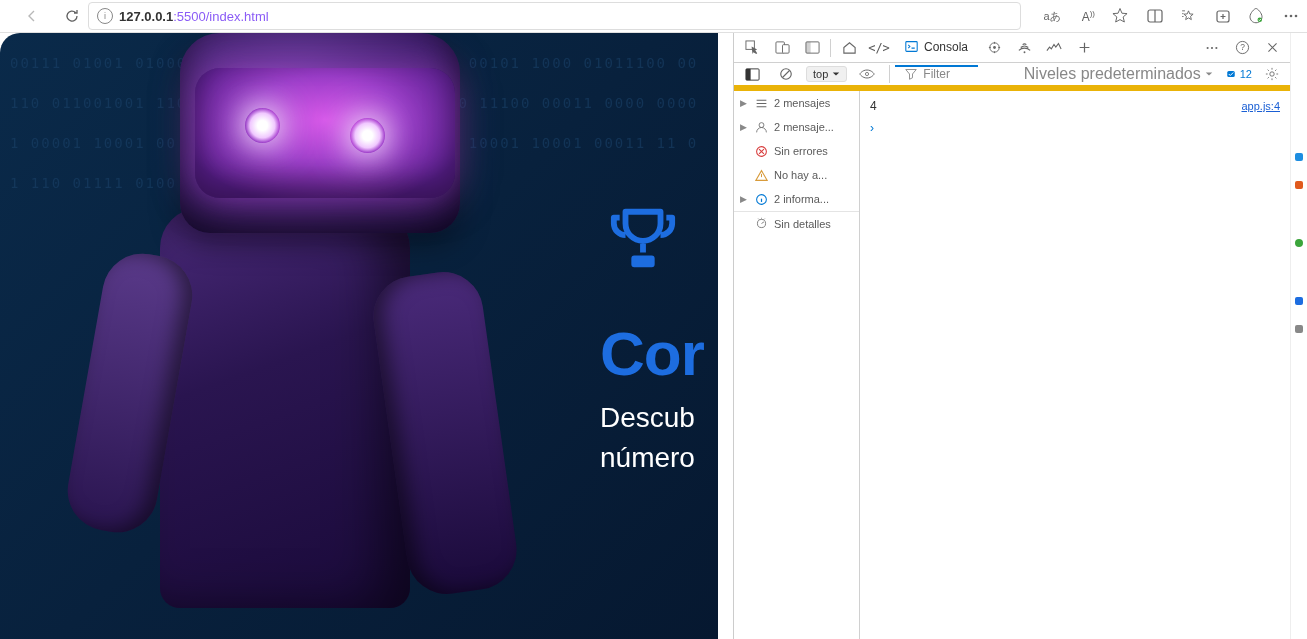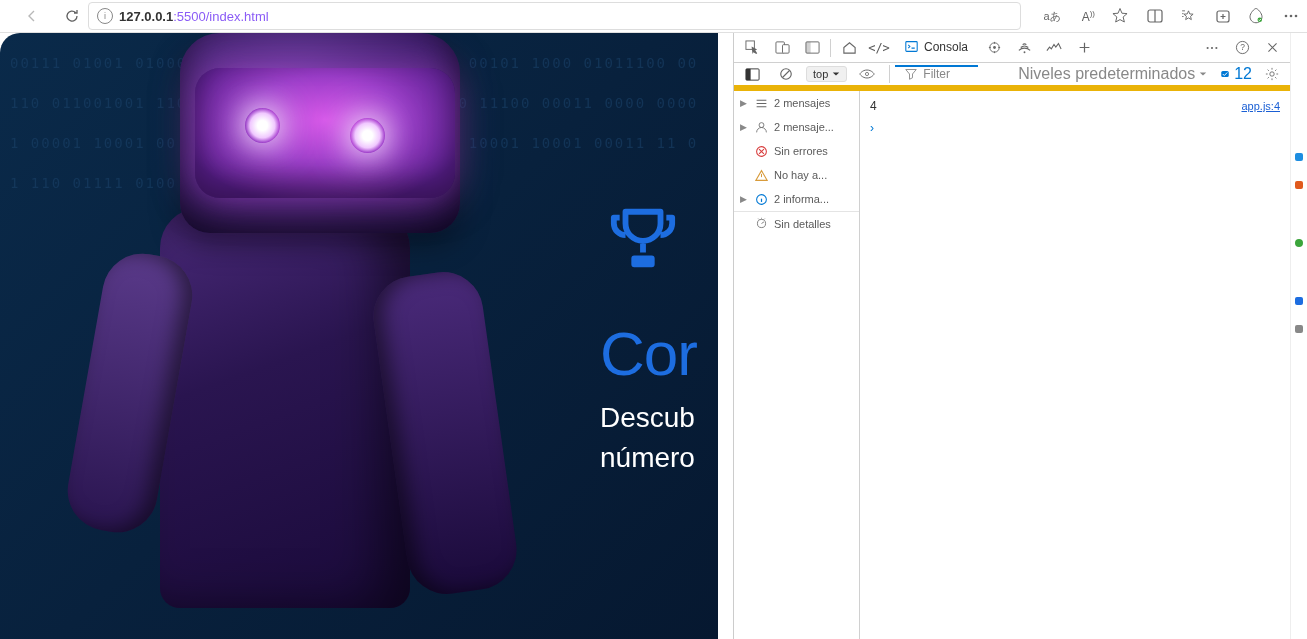--- a/index.html
+++ b/index.html
@@ -16,34 +16,34 @@
 .robot{position:absolute;left:30px;top:-20px;width:520px;height:640px}
 .robot .head{position:absolute;left:150px;top:20px;width:280px;height:200px;background:radial-gradient(ellipse at 40% 30%,#6a3d9e 0%,#3d1f6b 60%,#1a0d3e 100%);border-radius:40px 40px 30px 30px;box-shadow:inset 0 -20px 40px rgba(0,0,0,0.5),0 10px 30px rgba(0,0,0,0.4)}
 .robot .visor{position:absolute;left:165px;top:55px;width:260px;height:130px;background:radial-gradient(ellipse at 50% 40%,#d655e8 0%,#9b3dc9 40%,#5a1f8e 80%);border-radius:25px;box-shadow:inset 0 -15px 30px rgba(0,0,0,0.4),0 0 40px rgba(200,80,230,0.5)}
 .robot .eye{position:absolute;width:35px;height:35px;background:radial-gradient(circle,#fff 20%,#f0c8ff 50%,transparent 70%);border-radius:50%;box-shadow:0 0 30px #fff,0 0 50px #e8a8ff}
 .robot .eye.left{left:215px;top:95px}
 .robot .eye.right{left:320px;top:105px}
 .robot .body{position:absolute;left:130px;top:195px;width:250px;height:400px;background:linear-gradient(160deg,#4a2a7a 0%,#2a1550 40%,#1a0a3a 100%);border-radius:40px 40px 20px 20px;box-shadow:inset -30px 0 50px rgba(0,0,0,0.5)}
 .robot .arm-left{position:absolute;left:55px;top:240px;width:90px;height:280px;background:linear-gradient(180deg,#5a3a8a 0%,#2a1550 100%);border-radius:40px;transform:rotate(10deg);box-shadow:inset -10px 0 20px rgba(0,0,0,0.5)}
 .robot .arm-right{position:absolute;left:360px;top:260px;width:110px;height:320px;background:linear-gradient(180deg,#4a2a7a 0%,#1a0a3a 100%);border-radius:40px;transform:rotate(-8deg);box-shadow:inset 10px 0 20px rgba(0,0,0,0.5)}
 .trophy{position:absolute;right:40px;top:170px;color:#1d6de0}
-.headline{position:absolute;left:600px;top:285px;font-size:62px;font-weight:400;color:#1d6de0;font-family:"Segoe UI",Arial,sans-serif;letter-spacing:-1px}
+.headline{position:absolute;left:600px;top:285px;font-size:62px;font-weight:700;color:#1d6de0;font-family:"Segoe UI",Arial,sans-serif;letter-spacing:-1px}
 .subline{position:absolute;left:600px;top:365px;font-size:28px;color:#fff;line-height:40px}
 .devtools{position:absolute;top:33px;left:733px;width:557px;height:606px;background:#fff;border-left:1px solid #ccc;display:flex;flex-direction:column;font-size:12px;color:#333}
 .dt-tabs{height:30px;display:flex;align-items:center;border-bottom:1px solid #d0d0d0;padding:0 4px;gap:2px}
 .dt-tab-icon{width:28px;height:26px;display:flex;align-items:center;justify-content:center;color:#5a5a5a}
 .dt-sep{width:1px;height:18px;background:#d0d0d0;margin:0 2px}
 .dt-tab{padding:0 10px;height:38px;display:flex;align-items:center;gap:6px;color:#5a5a5a}
 .dt-tab.active{border-bottom:2px solid #0078d4;color:#333}
 .dt-tab-right{margin-left:auto;display:flex;align-items:center;gap:2px}
 .dt-toolbar{height:28px;display:flex;align-items:center;border-bottom:6px solid #eab308;padding:0 4px;gap:6px}
 .dt-ctx{background:#f0f0f0;border:1px solid #ddd;border-radius:3px;padding:1px 6px;font-size:11px;display:flex;align-items:center;gap:4px}
 .dt-filter{flex:1;display:flex;align-items:center;gap:6px;padding:0 6px;border:1px solid transparent;border-radius:3px;color:#888}
 .dt-levels{color:#888;font-size:16px;display:flex;align-items:center;gap:4px;padding:0 6px}
-.dt-issues{color:#0078d4;font-size:16px;display:flex;align-items:center;gap:3px}
+.dt-issues{color:#0078d4;font-size:11px;display:flex;align-items:center;gap:3px}
 .dt-body{flex:1;display:flex;overflow:hidden}
 .dt-sidebar{width:126px;border-right:1px solid #d0d0d0;font-size:11px;color:#5a5a5a}
 .dt-side-row{display:flex;align-items:center;gap:6px;padding:3px 6px;height:24px}
 .dt-side-row .arrow{width:8px;font-size:9px;color:#888}
 .dt-side-icon{width:14px;display:flex;justify-content:center}
 .dt-console{flex:1;font-family:Consolas,monospace;font-size:12px;padding:4px 0}
 .dt-log{display:flex;justify-content:space-between;padding:2px 10px;line-height:18px}
 .dt-log .msg{color:#333}
 .dt-log .src{color:#1a5fd4;text-decoration:underline;font-size:11px}
 .dt-prompt{padding:4px 10px;color:#0078d4}

